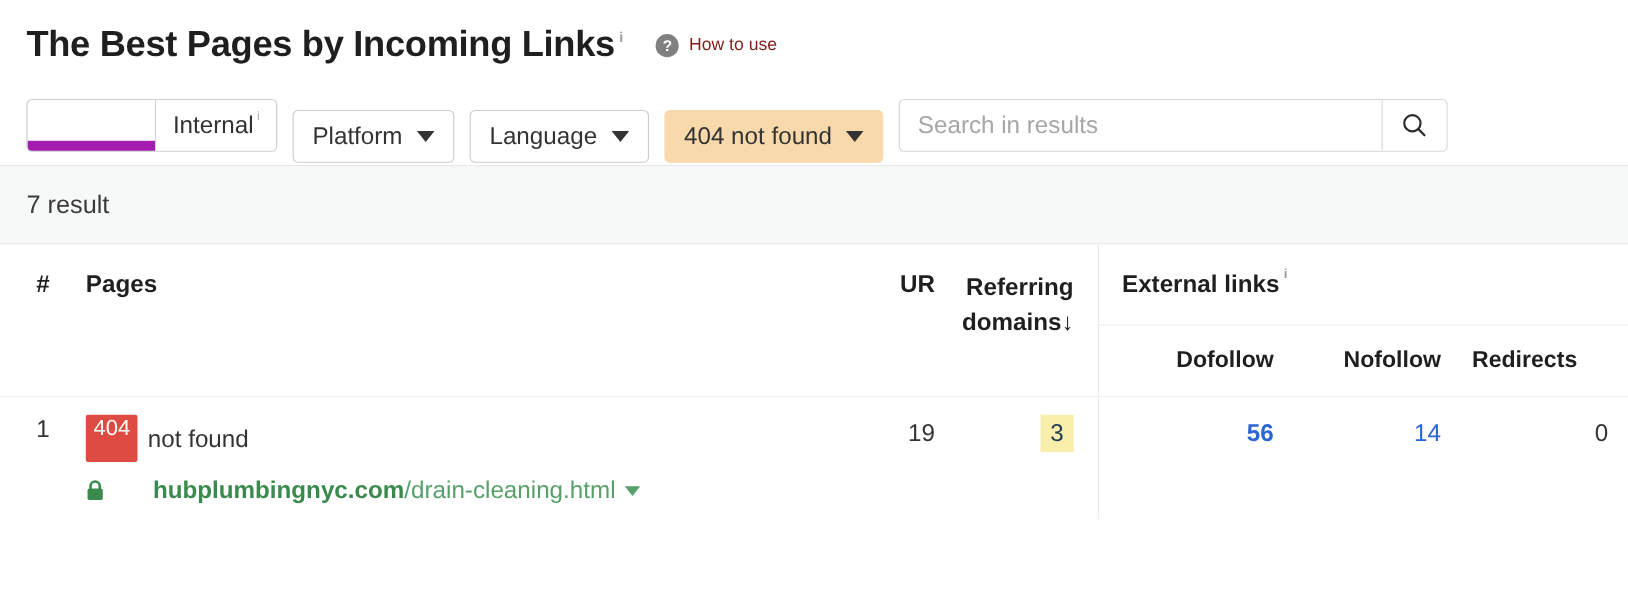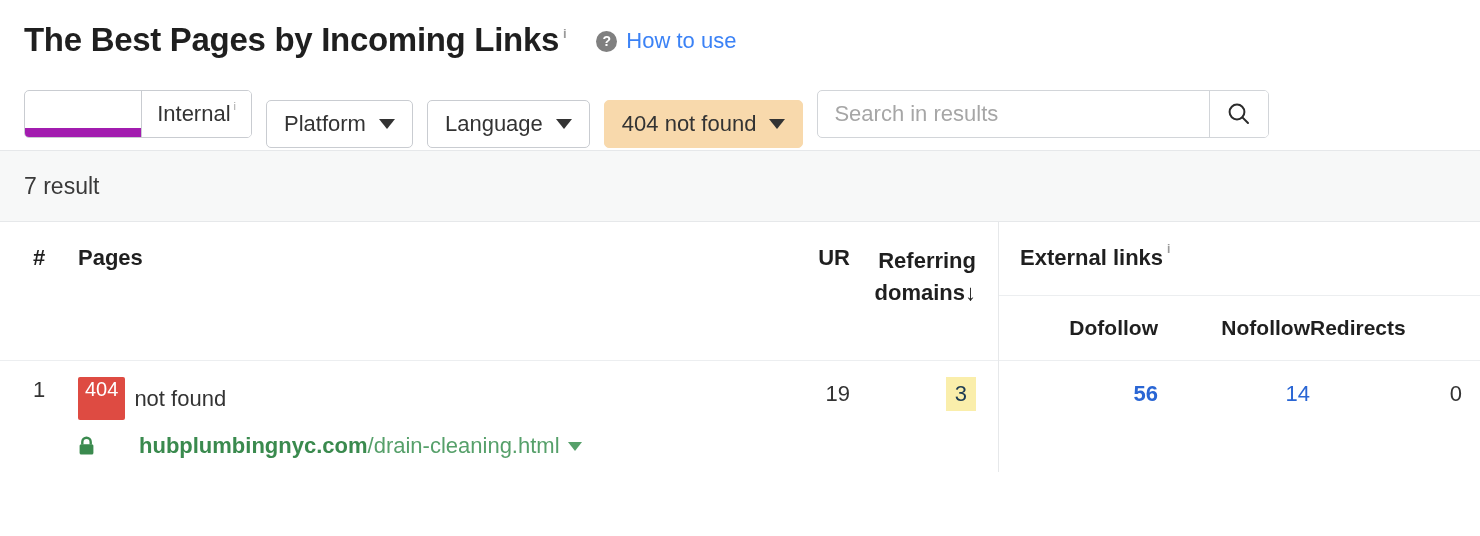--- a/index.html
+++ b/index.html
@@ -49,22 +49,22 @@
     color: #ffffff;
     font-size: 14px;
     font-weight: bold;
     display: flex;
     align-items: center;
     justify-content: center;
     line-height: 1;
   }
   .howto-label {
     margin-left: 9px;
-    font-size: 22px;
-    color: #3b82f6;
+    font-size: 16px;
+    color: #7f1d1d;
   }
 
   
   .toolbar {
     display: flex;
     align-items: center;
     padding-left: 24px;
     height: 72px;
     gap: 14px;
   }
@@ -125,21 +125,21 @@
     width: 0; height: 0;
     border-left: 8px solid transparent;
     border-right: 8px solid transparent;
     border-top: 10px solid #333333;
   }
 
   .search-wrap {
     display: flex;
     align-items: center;
     height: 48px;
-    width: 452px;
+    width: 499px;
     border: 1px solid #d2d5d9;
     border-radius: 5px;
     background: #ffffff;
     overflow: hidden;
   }
   .search-input {
     flex: 1;
     height: 100%;
     border: none;
     outline: none;
@@ -218,21 +218,21 @@
   .rh-bottom {
     flex: 1;
     display: flex;
     align-items: center;
     font-size: 21px;
     font-weight: bold;
     color: #1f1f1f;
   }
   .sub-dofollow { width: 160px; text-align: right; cursor: pointer; }
   .sub-nofollow { width: 152px; text-align: right; cursor: pointer; }
-  .sub-redirects { width: 152px; text-align: left; cursor: pointer; }
+  .sub-redirects { width: 152px; text-align: center; cursor: pointer; }
 
   .trow { display: flex; min-height: 110px; }
   .left-row { width: 998px; display: flex; padding-top: 16px; }
   .c-num { width: 78px; text-align: center; font-size: 22px; color: #333333; }
   .c-page { flex: 1; }
   .status-line { display: flex; align-items: center; font-size: 22px; color: #333333; }
   .badge-404 {
     background: #de4b42;
     color: #ffffff;
     font-size: 20px;

